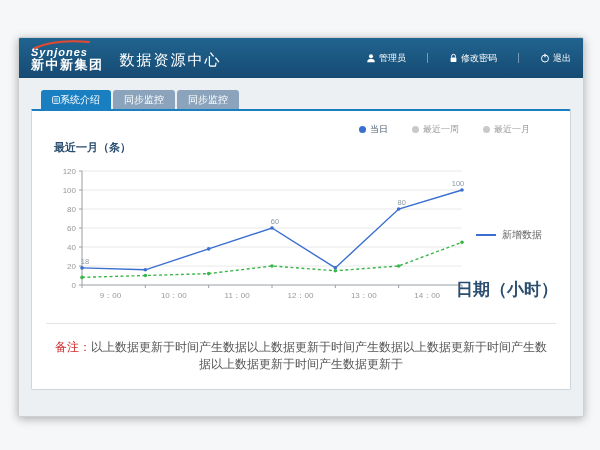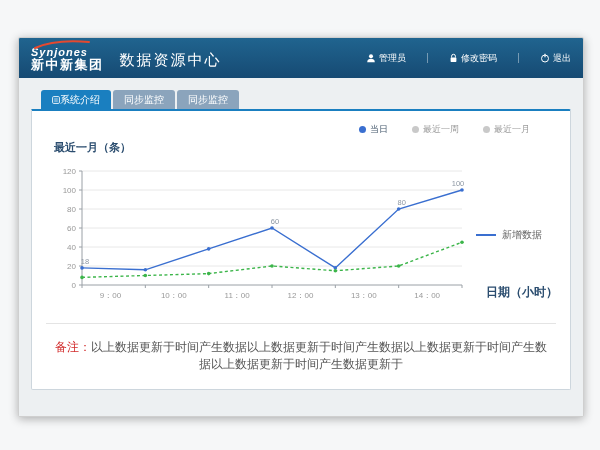--- a/index.html
+++ b/index.html
@@ -22,21 +22,21 @@
   .tab.active{background:#1a7fc0;}
   .panel{background:#fff;border:1px solid #cdd6dd;border-top:2px solid #1a7fc0;border-radius:0 2px 2px 2px;padding:6px 12px 0;}
   .filter-legend{display:flex;justify-content:flex-end;gap:24px;padding:6px 28px 0 0;font-size:9px;}
   .filter-item{display:flex;align-items:center;gap:4px;cursor:pointer;color:#9a9a9a;}
   .dot{width:7px;height:7px;border-radius:50%;background:#ccc;}
   .y-title{font-size:11px;font-weight:bold;color:#2b4d6f;padding:4px 0 4px 10px;}
   .chart-row{display:flex;padding-left:4px;}
   .right-col{flex:1;position:relative;display:flex;flex-direction:column;justify-content:center;gap:12px;padding-left:8px;}
   .legend-item{display:flex;align-items:center;gap:6px;font-size:10px;color:#666;cursor:pointer;}
   .sample{width:20px;height:0;border-top:2px solid #999;}
-  .x-title{position:absolute;right:0;bottom:10px;font-size:12px;font-weight:bold;color:#2b4d6f;white-space:nowrap;}
+  .x-title{position:absolute;right:0;bottom:10px;font-size:17px;font-weight:bold;color:#2b4d6f;white-space:nowrap;}
   .note{margin:12px 2px 0;border-top:1px solid #e4e4e4;padding:15px 6px 16px;text-align:center;font-size:12px;color:#555;}
   .note-prefix{color:#d22c2c;}
 </style>
 </head>
 <body>
 
 <div class="window">
   <header class="topbar">
     <div class="logo">
       <svg class="swoosh" width="58" height="10" viewBox="0 0 58 10">

